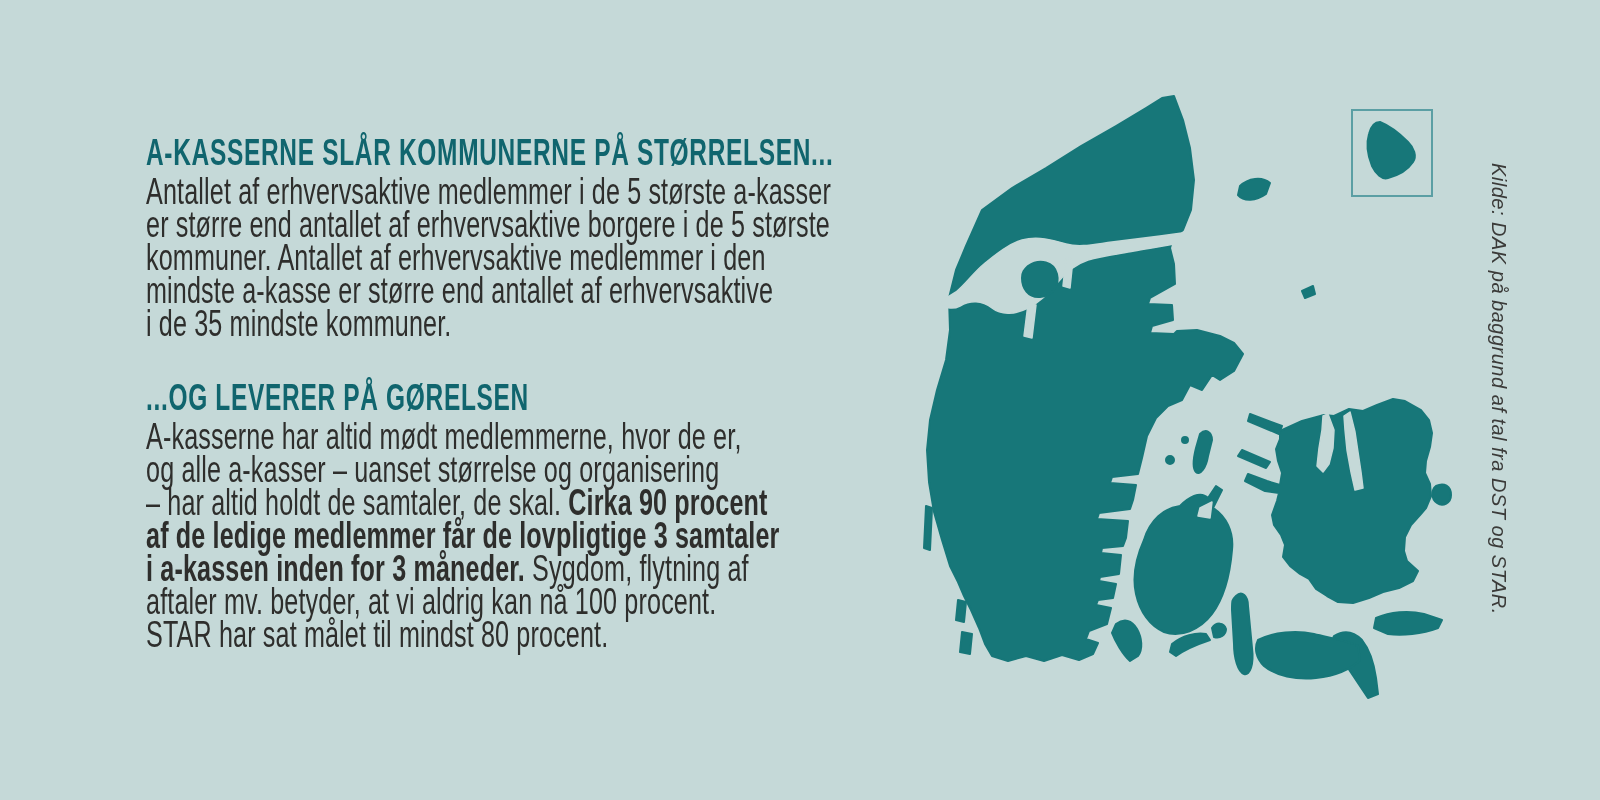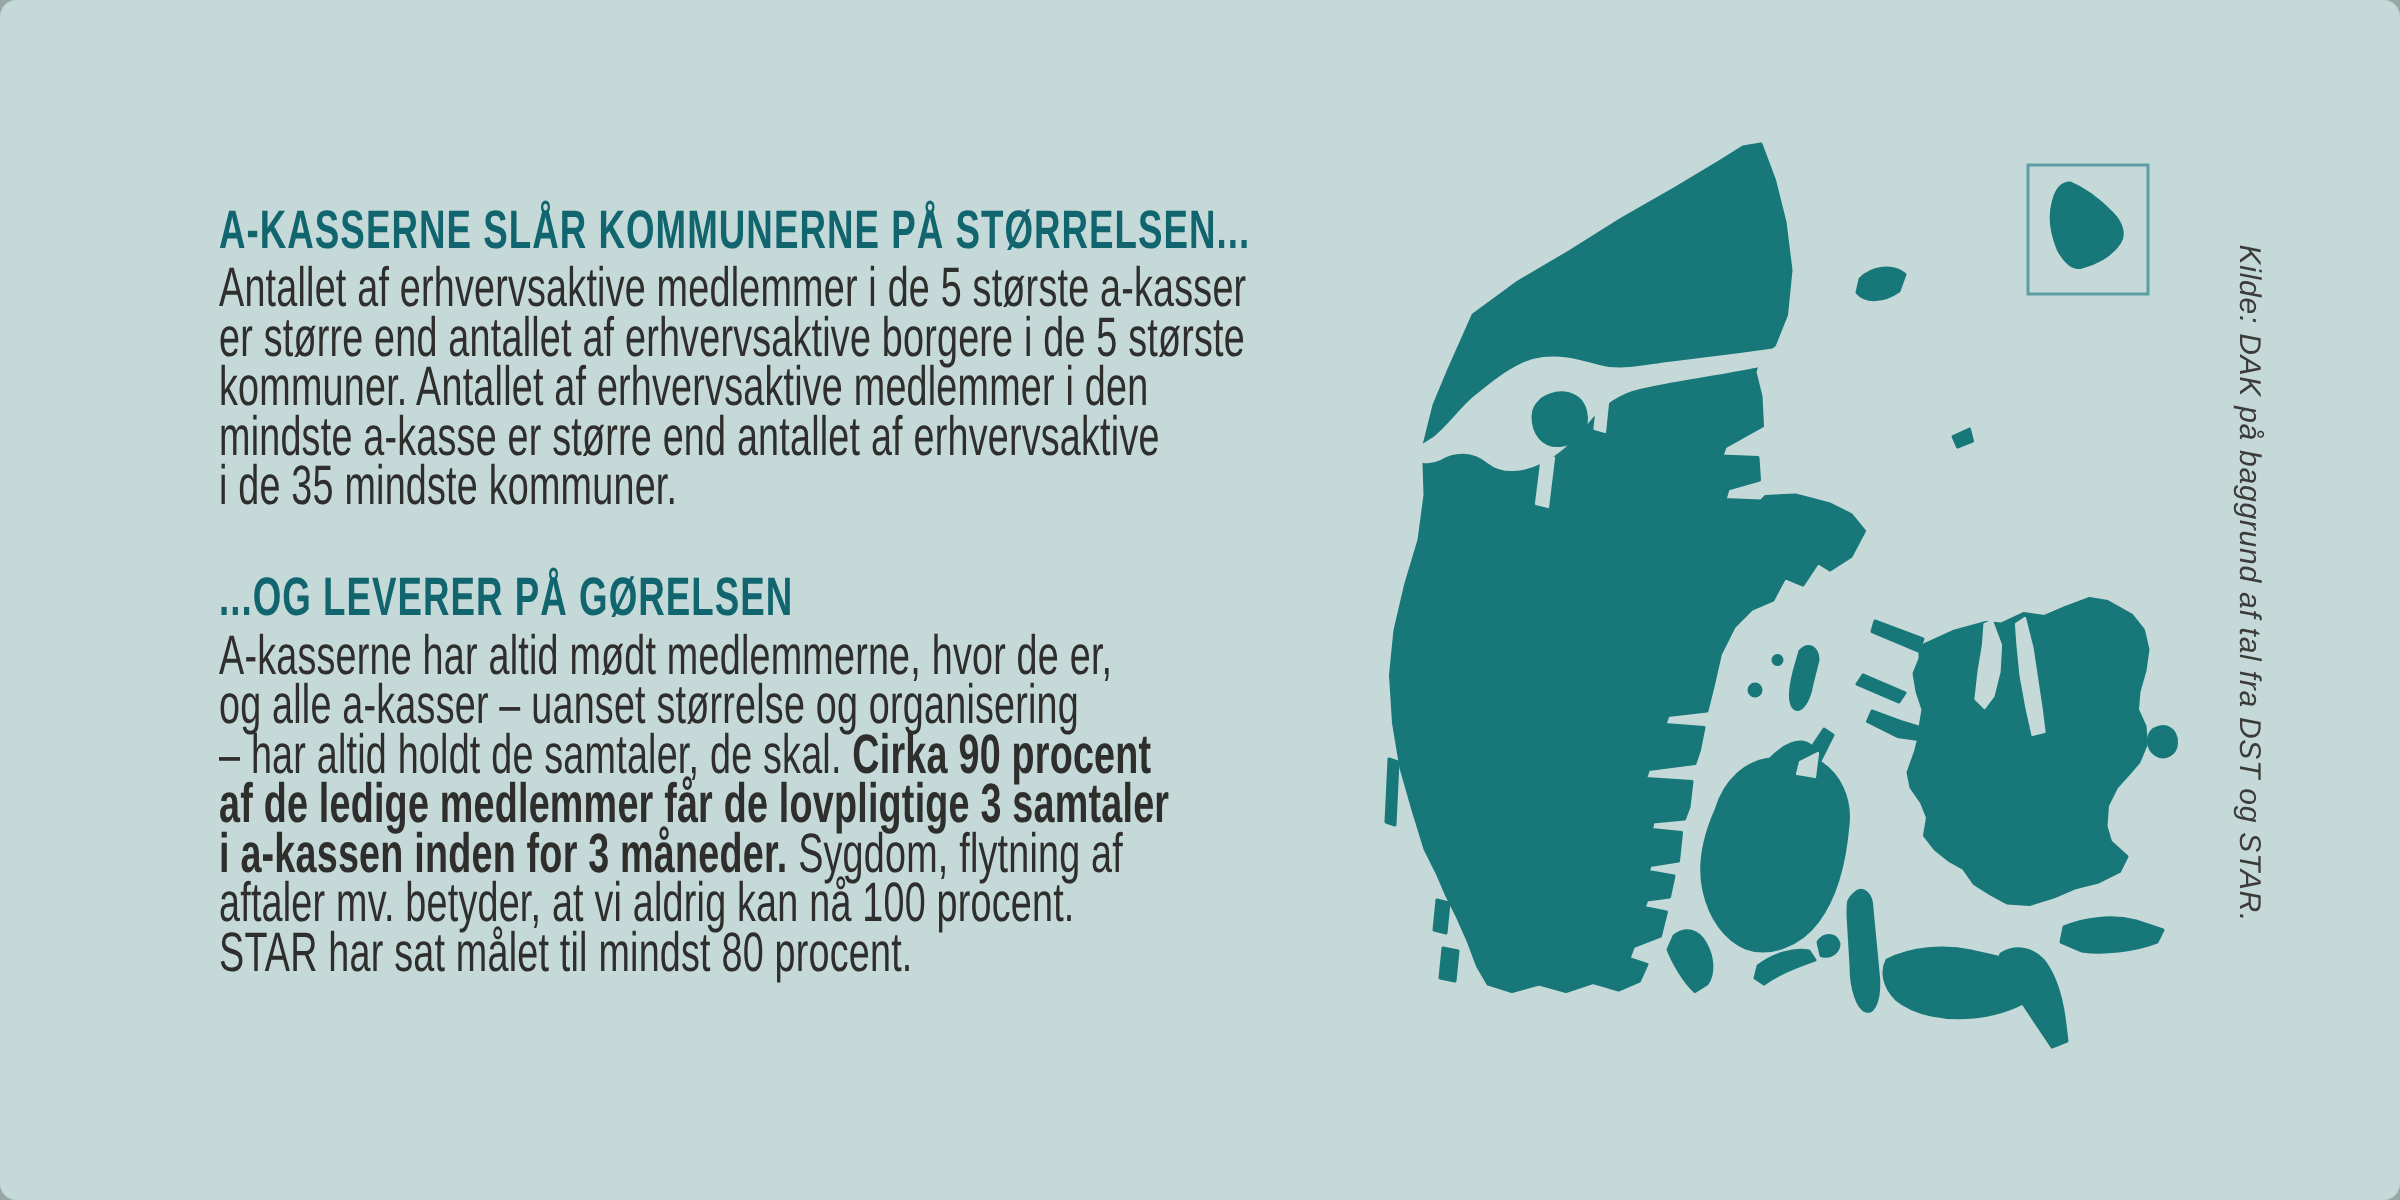--- a/index.html
+++ b/index.html
@@ -1,21 +1,21 @@
 <!DOCTYPE html>
 <html style="--bg: #c5d9d8; --land: #177779; --heading: #10656e; --body: #2e2e2c; --note: #3b3b39; --inset: #5b9fa4;"><head>
 <meta charset="utf-8">
 <style>
   :root{
     --bg:#c5d9d8; --land:#177779; --heading:#10656e;
     --body:#2e2e2c; --note:#3b3b39; --inset:#5b9fa4;
   }
   html,body{margin:0;padding:0;}
   body{background:#9aa7a7;font-family:"Liberation Sans",sans-serif;}
-  #canvas{position:relative;width:1600px;height:800px;background:var(--bg);overflow:hidden;border-radius:11px;}
+  #canvas{position:relative;width:1600px;height:800px;background:var(--bg);overflow:hidden;}
 
   
   .text-col{position:absolute;left:146px;top:136px;width:1120px;
             transform:scaleX(0.68);transform-origin:0 0;}
   .section + .section{margin-top:41px;}
   .section-heading{font-size:36px;font-weight:bold;line-height:33px;margin:0 0 6px 0;
                    color:var(--heading);letter-spacing:1px;white-space:nowrap;}
   .body-line{font-size:37px;line-height:33px;color:var(--body);
              letter-spacing:0.2px;white-space:nowrap;}
   .body-line .bd{font-weight:bold;}

